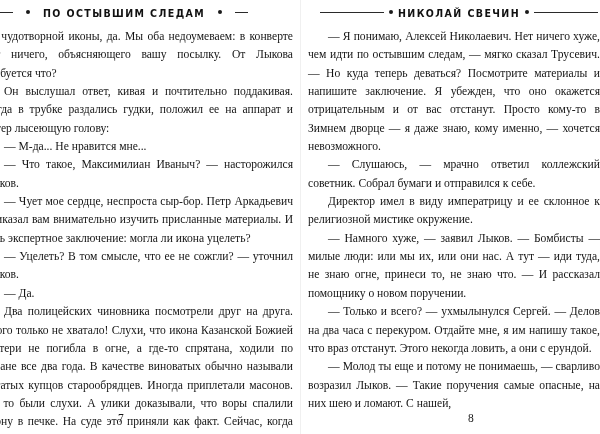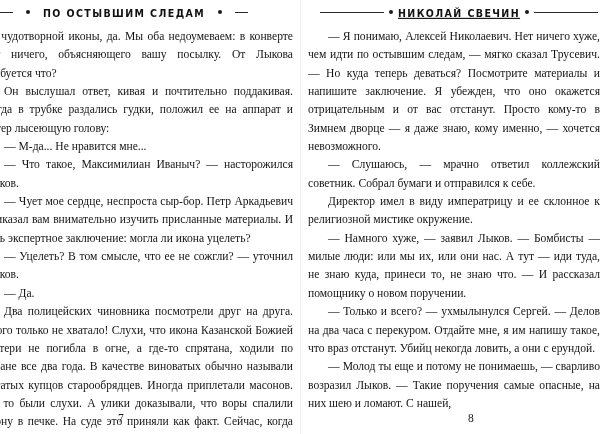--- a/index.html
+++ b/index.html
@@ -42,21 +42,21 @@
 
   
   .runhead {
     display: flex;
     align-items: center;
     height: 18px;
     margin: 3px 0 0 0;
     overflow: hidden;
   }
   .page-left .runhead  { padding-right: 45px; gap: 8px; }
-  .page-right .runhead { padding-left: 12px; padding-right: 2px; text-decoration: underline; }
+  .page-right .runhead { padding-left: 12px; padding-right: 2px; }
 
   .rule {
     flex: 1 1 auto;
     height: 1px;
     background: #2a2a2a;
     min-width: 4px;
   }
   .dot {
     flex: 0 0 auto;
     width: 4px;
@@ -150,21 +150,21 @@
       <span class="dot"></span>
       <span class="runhead-title">НИКОЛАЙ СВЕЧИН</span>
       <span class="dot"></span>
       <span class="rule"></span>
     </div>
 
     <div class="body-col">
       <p>— Я понимаю, Алексей Николаевич. Нет ничего хуже, чем идти по остывшим следам, — мягко сказал Трусевич. — Но куда теперь деваться? Посмотрите материалы и напишите заключение. Я убежден, что оно окажется отрицательным и от вас отстанут. Просто кому-то в Зимнем дворце — я даже знаю, кому именно, — хочется невозможного.</p>
       <p>— Слушаюсь, — мрачно ответил коллежский советник. Собрал бумаги и отправился к себе.</p>
       <p>Директор имел в виду императрицу и ее склонное к религиозной мистике окружение.</p>
-      <p>— Намного хуже, — заявил Лыков. — Бомбисты — милые люди: или мы их, или они нас. А тут — иди туда, не знаю куда, принеси то, не знаю что. — И рассказал помощнику о новом поручении.</p>
-      <p>— Только и всего? — ухмылынулся Сергей. — Делов на два часа с перекуром. Отдайте мне, я им напишу такое, что враз отстанут. Убийц некогда ловить, а они с ерундой.</p>
+      <p>— Намного хуже, — заявил Лыков. — Бомбисты — милые люди: или мы их, или они нас. А тут — иди туда, не знаю огне, принеси то, не знаю что. — И рассказал помощнику о новом поручении.</p>
+      <p>— Только и всего? — ухмылынулся Сергей. — Делов на два часа с перекуром. Отдайте мне, я им напишу такое, что враз отстанут. Этого некогда ловить, а они с ерундой.</p>
       <p>— Молод ты еще и потому не понимаешь, — сварливо возразил Лыков. — Такие поручения самые опасные, на них шею и ломают. С нашей,</p>
     </div>
 
     <div class="folio">8</div>
   </div>
 
 </div>
 
 </body></html>

